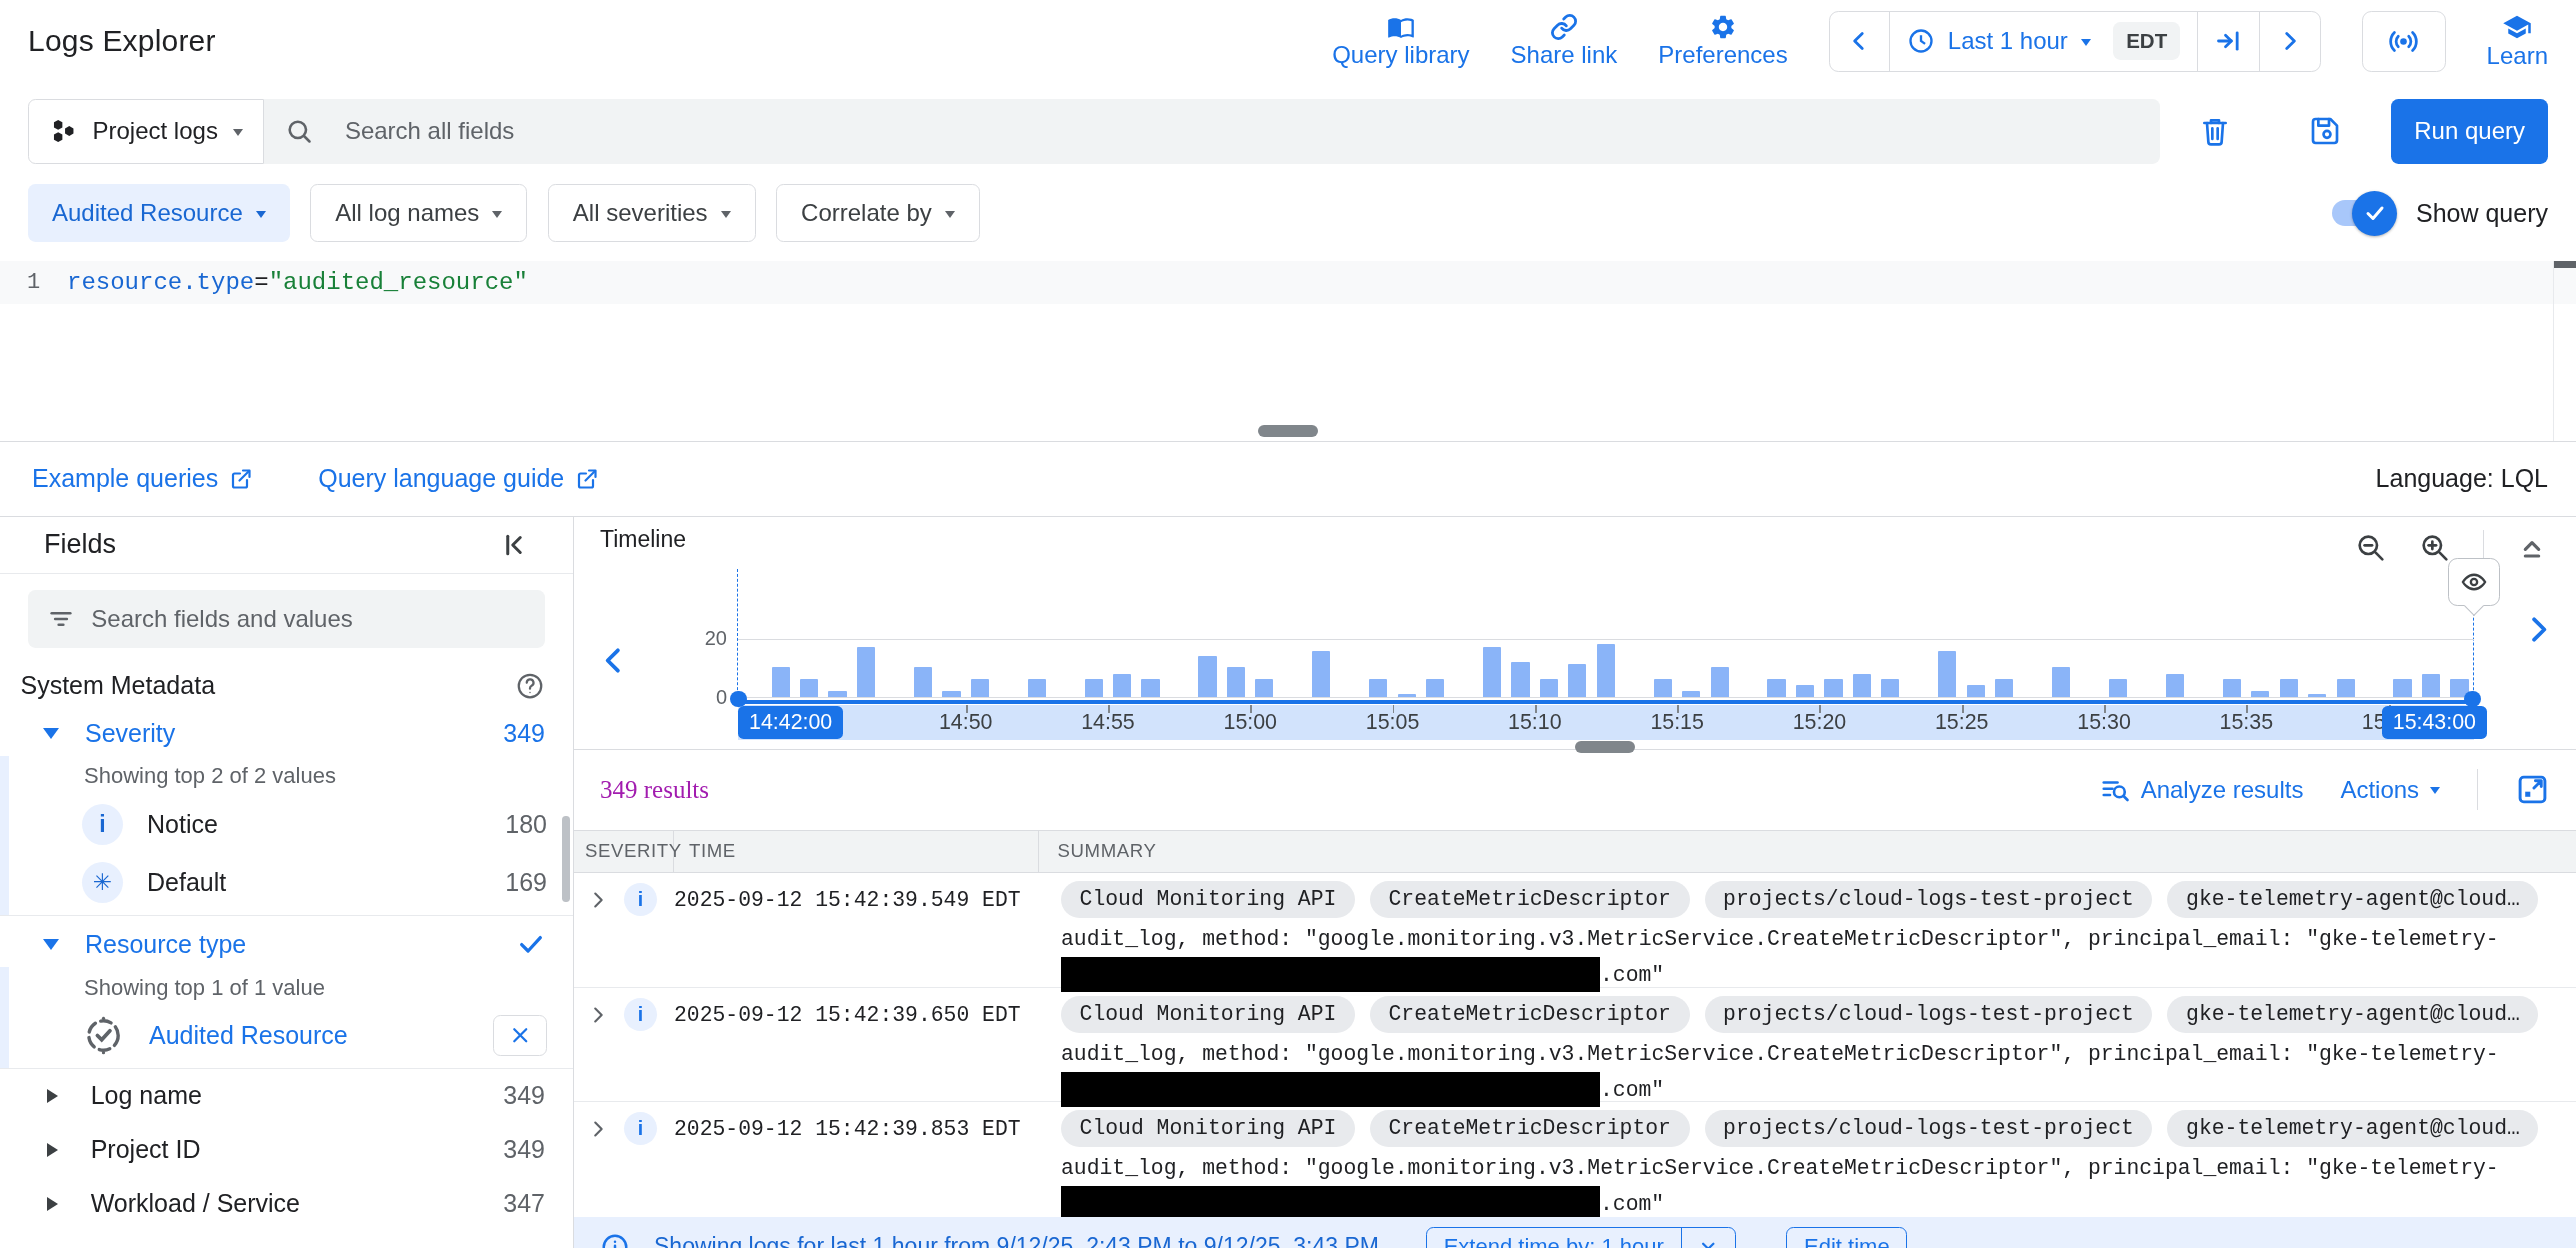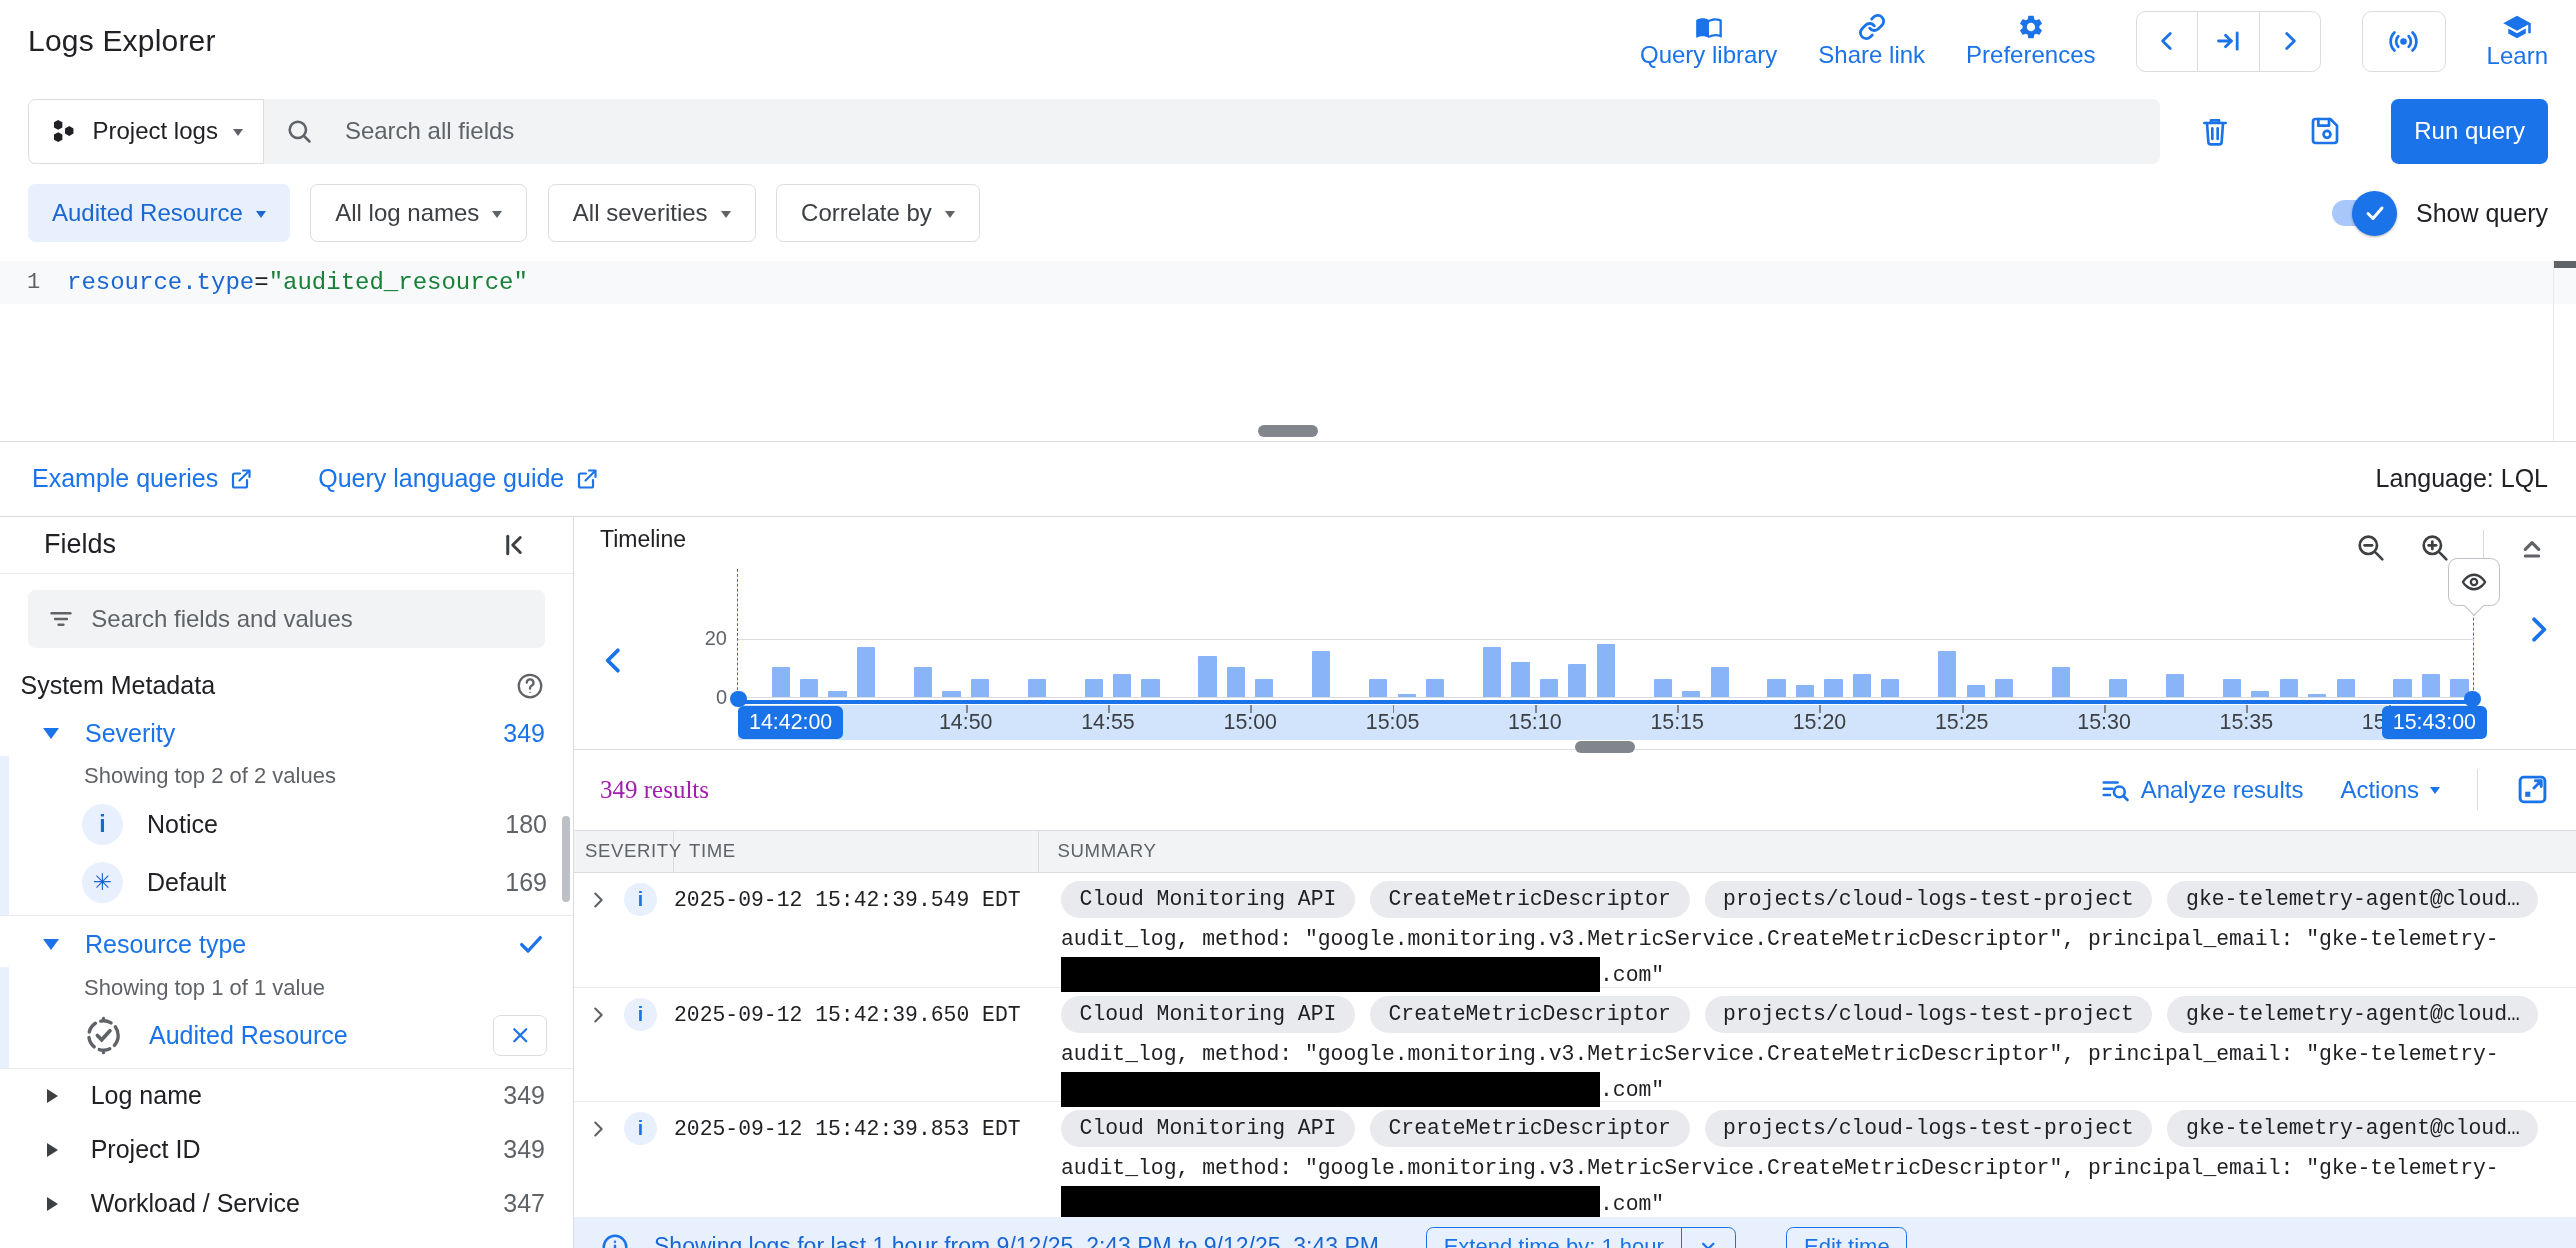--- a/index.html
+++ b/index.html
@@ -174,20 +174,31 @@
           </svg>
         </span>
       <span>Preferences</span>
     </div>
     <div class="time-group">
       <div class="time-seg" style="color:#1a73e8;">
         <svg width="26" height="26" viewBox="0 0 24 24" fill="none" stroke="currentColor" stroke-width="2.6" stroke-linecap="round" stroke-linejoin="round">
             <polyline points="15 5 8 12 15 19"></polyline>
           </svg>
       </div>
+      <div class="time-seg time-main">
+        <span>
+            <svg width="28" height="28" viewBox="0 0 24 24" fill="none" stroke="currentColor" stroke-width="2">
+              <circle cx="12" cy="12" r="9"></circle>
+              <path d="M12 7v5l3.5 2.5"></path>
+            </svg>
+          </span>
+        <span>Last 1 hour</span>
+        <span class="caret"></span>
+        <span class="tz-badge">EDT</span>
+      </div>
       <div class="time-seg" style="color:#1a73e8;">
         <svg width="28" height="28" viewBox="0 0 24 24" fill="none" stroke="currentColor" stroke-width="2.4" stroke-linecap="round" stroke-linejoin="round">
             <line x1="3" y1="12" x2="14" y2="12"></line>
             <polyline points="9 7 14 12 9 17"></polyline>
             <line x1="19" y1="5" x2="19" y2="19"></line>
           </svg>
       </div>
       <div class="time-seg" style="color:#1a73e8;">
         <svg width="26" height="26" viewBox="0 0 24 24" fill="none" stroke="currentColor" stroke-width="2.6" stroke-linecap="round" stroke-linejoin="round">
             <polyline points="9 5 16 12 9 19"></polyline>

